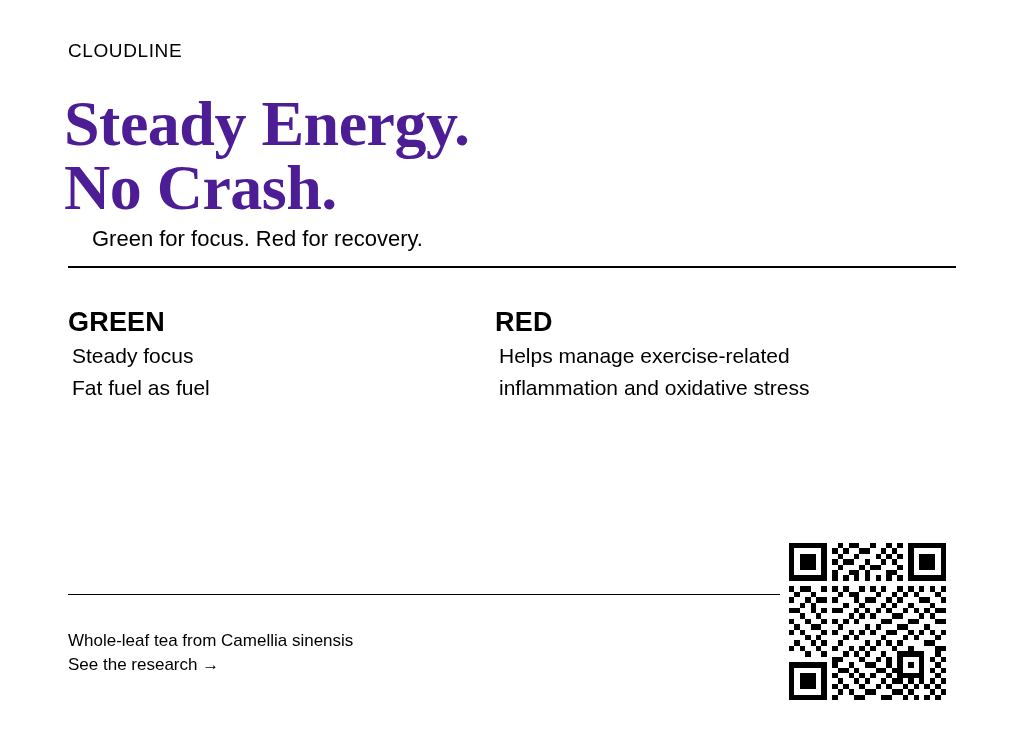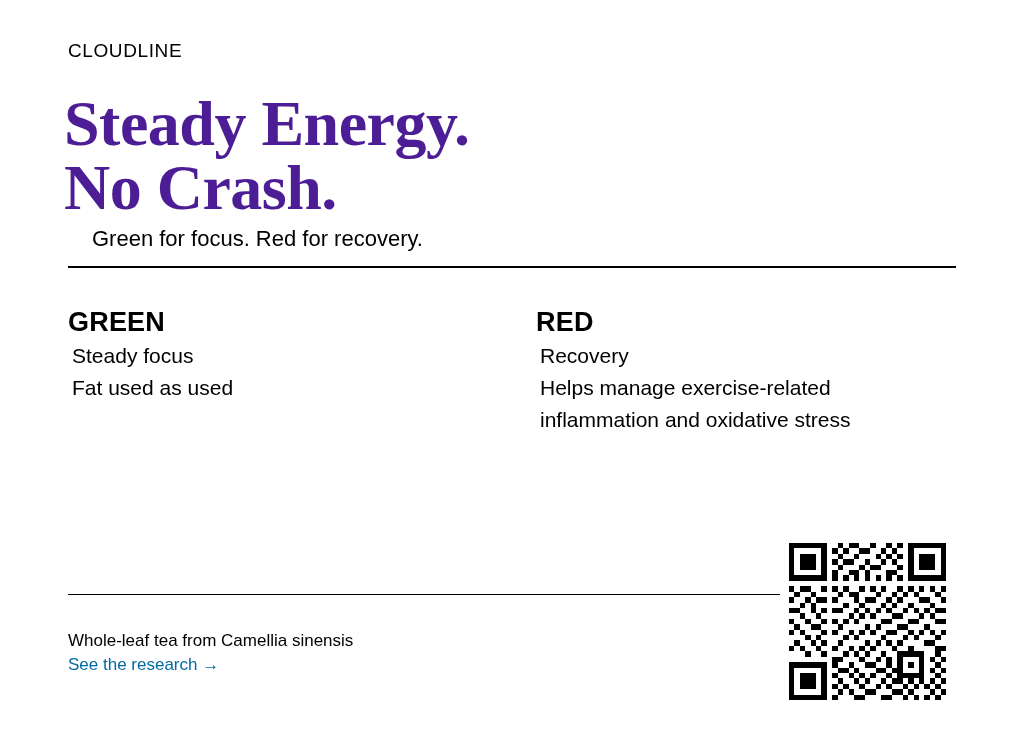--- a/index.html
+++ b/index.html
@@ -70,21 +70,21 @@
     top: 594px;
     width: 712px;
     height: 1px;
     background: #000;
   }
   .col {
     position: absolute;
     top: 294px;
   }
   .col-left { left: 68px; width: 430px; }
-  .col-right { left: 536px; width: 440px; }
+  .col-right { left: 495px; width: 440px; }
   .col h3 {
     margin: 12px 0 4px 0;
     font-size: 27px;
     font-weight: bold;
     letter-spacing: 0.2px;
     line-height: 1.2;
   }
   .col p {
     margin: 4px;
     font-size: 21px;
@@ -92,21 +92,21 @@
     color: #000;
   }
   .footer {
     position: absolute;
     left: 68px;
     top: 630px;
     font-size: 17px;
     line-height: 1.27;
   }
   .footer .link {
-    color: #0369a1;
+    color: #000000;
     text-decoration: none;
     display: inline-block;
     margin-top: 2px;
   }
   .qr {
     position: absolute;
     left: 789px;
     top: 543px;
     width: 157px;
     height: 157px;
@@ -125,26 +125,25 @@
     <span class="line">No Crash.</span>
   </div>
 
   <div class="subhead">Green for focus. Red for recovery.</div>
 
   <div class="rule rule-top"></div>
 
   <div class="col col-left">
     <h3>GREEN</h3>
     <p>Steady focus</p>
-    <p>Fat used as used</p>
+    <p>Fat fuel as fuel</p>
   </div>
 
   <div class="col col-right">
     <h3>RED</h3>
-    <p>Recovery</p>
     <p>Helps manage exercise-related</p>
     <p>inflammation and oxidative stress</p>
   </div>
 
   <div class="rule rule-bottom"></div>
 
   <div class="footer">
     <div>Whole-leaf tea from Camellia sinensis</div>
     <a class="link" href="#">See the research →</a>
   </div>

